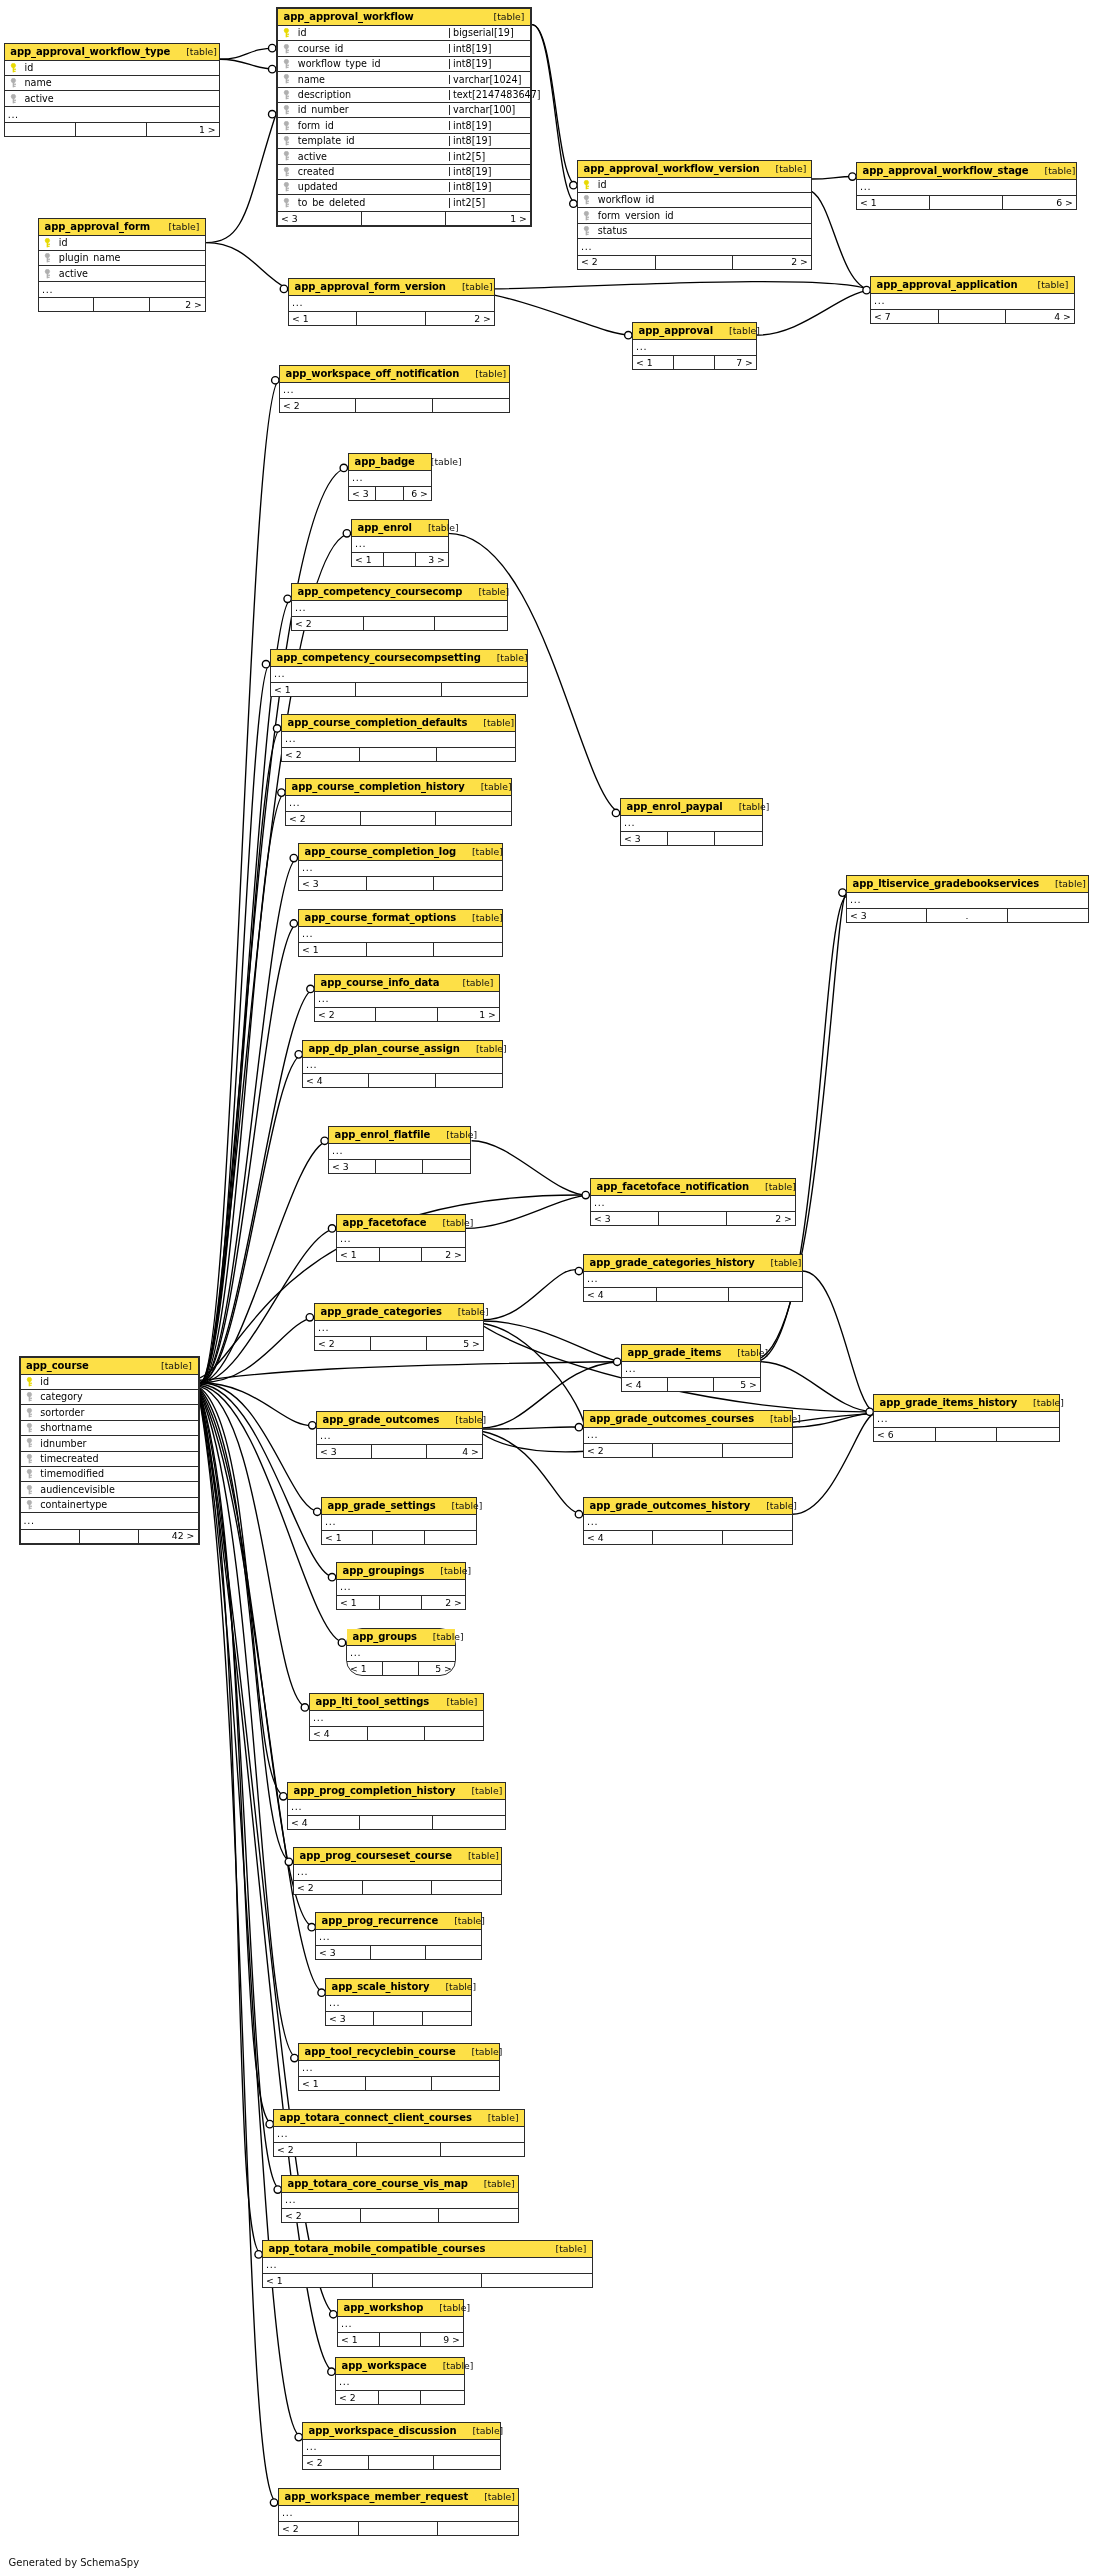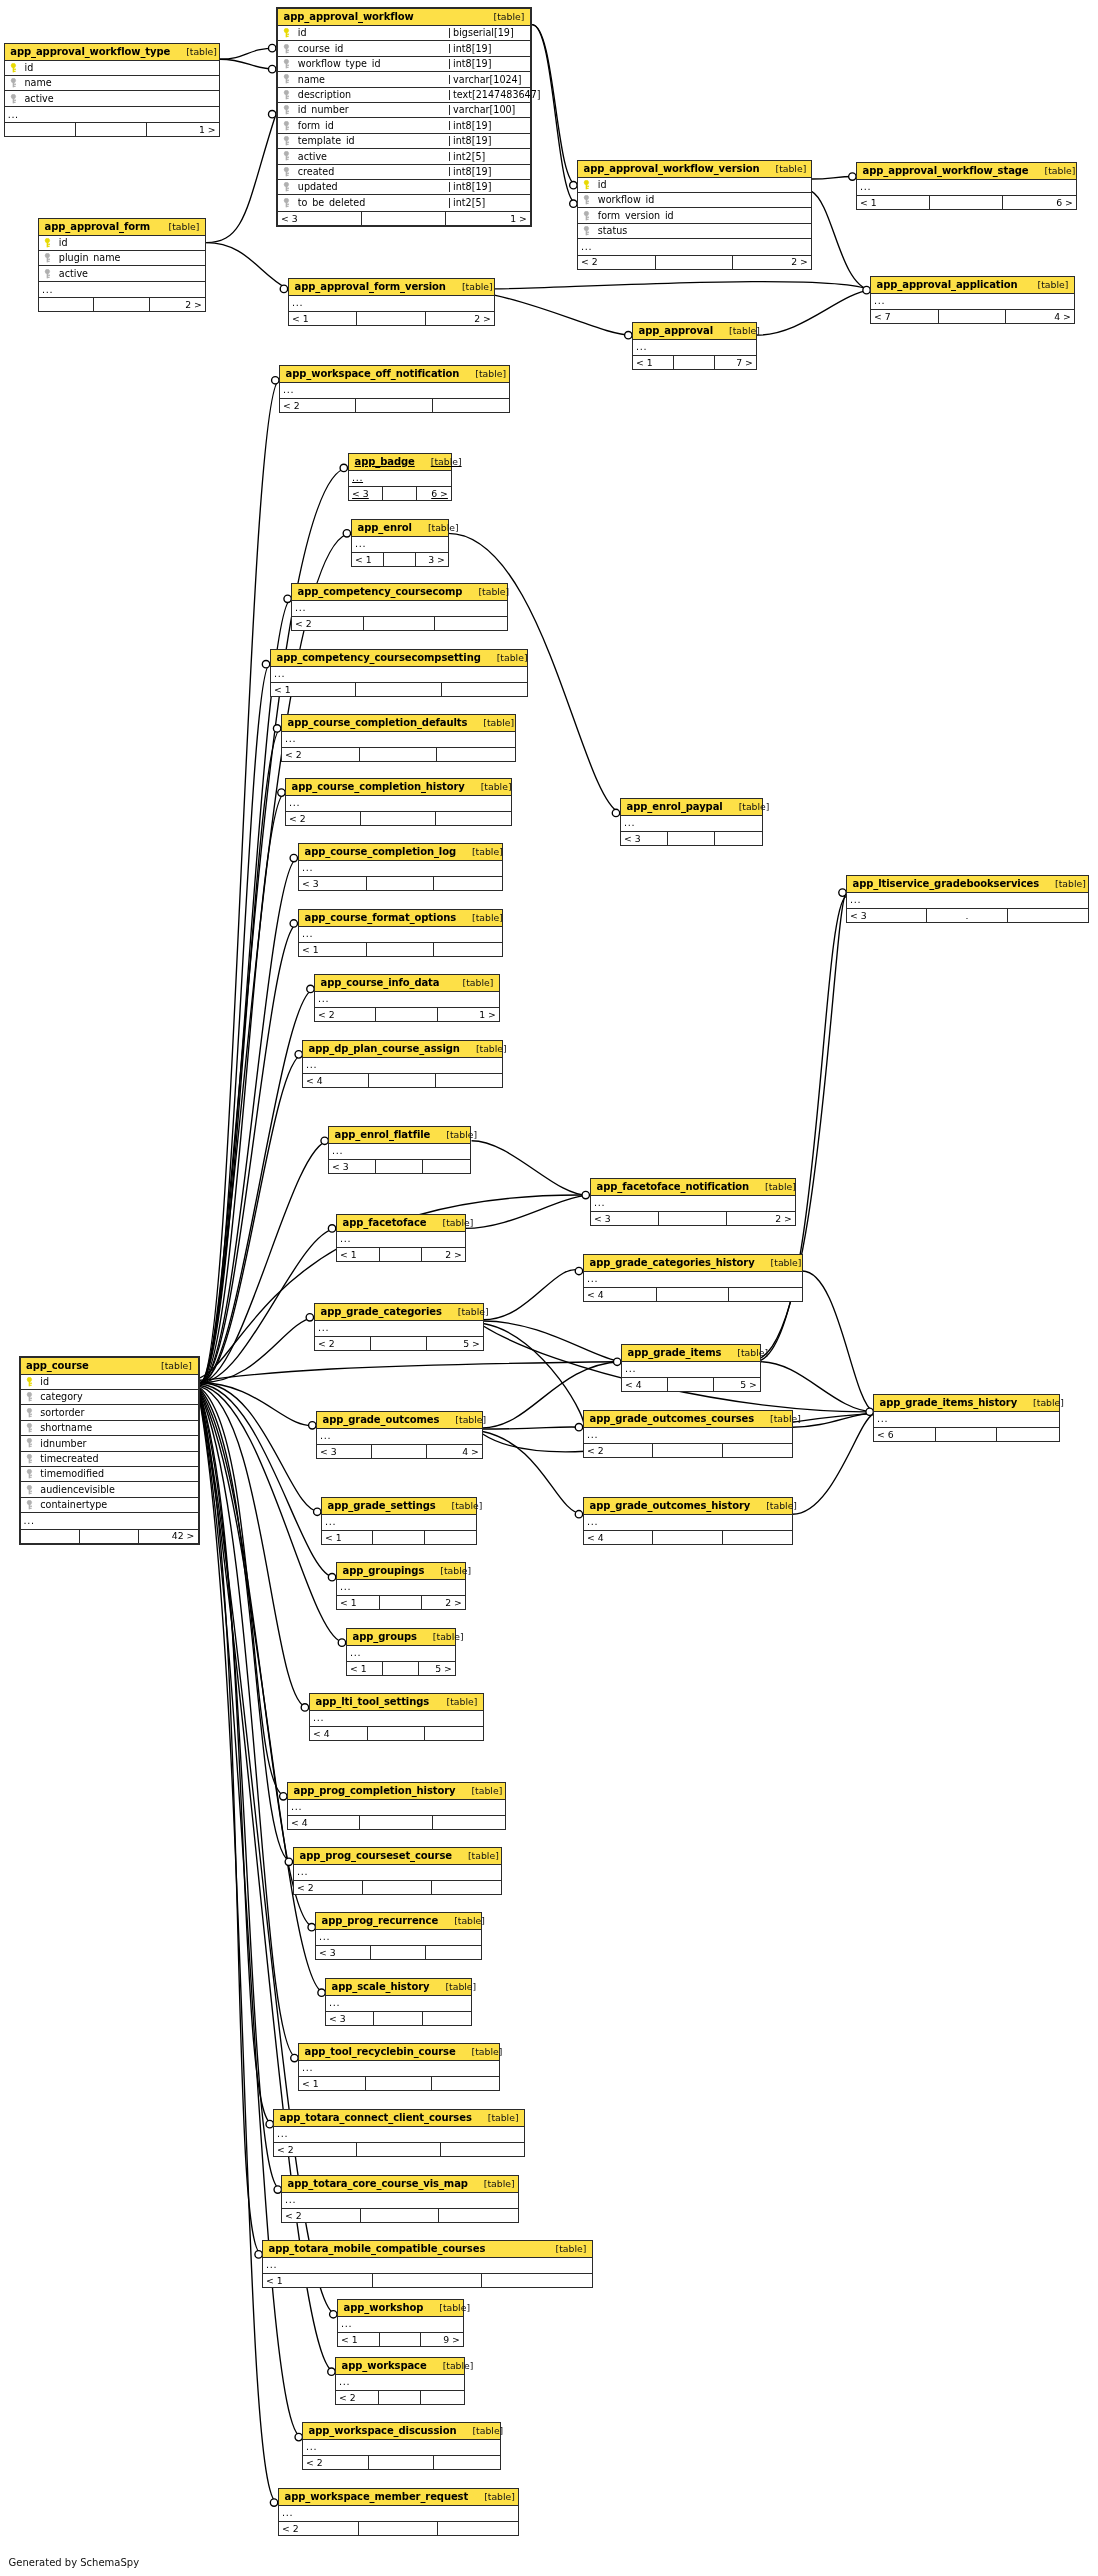--- a/index.html
+++ b/index.html
@@ -644,21 +644,21 @@
           <div class="row ellipsis">
             <span class="colname">...</span>
           </div>
         </div>
         <div class="foot">
           <div>&lt; 2</div>
           <div class="mid"></div>
           <div></div>
         </div>
       </div>
-      <div class="tbl" style="left: 348px; top: 453px; width: 104px; text-decoration: underline;">
+      <div class="tbl" style="left: 348px; top: 453px; width: 84px;">
         <div class="hdr">
           <span class="tname">app_badge</span>
           <span class="ttag">[table]</span>
         </div>
         <div class="rows">
           <div class="row ellipsis">
             <span class="colname">...</span>
           </div>
         </div>
         <div class="foot">
@@ -1143,21 +1143,21 @@
           <div class="row ellipsis">
             <span class="colname">...</span>
           </div>
         </div>
         <div class="foot">
           <div>&lt; 1</div>
           <div class="mid"></div>
           <div>2 &gt;</div>
         </div>
       </div>
-      <div class="tbl" style="left: 346px; top: 1628px; width: 110px;">
+      <div class="tbl" style="left: 346px; top: 1628px; width: 110px; border-radius: 16px;">
         <div class="hdr">
           <span class="tname">app_groups</span>
           <span class="ttag">[table]</span>
         </div>
         <div class="rows">
           <div class="row ellipsis">
             <span class="colname">...</span>
           </div>
         </div>
         <div class="foot">

